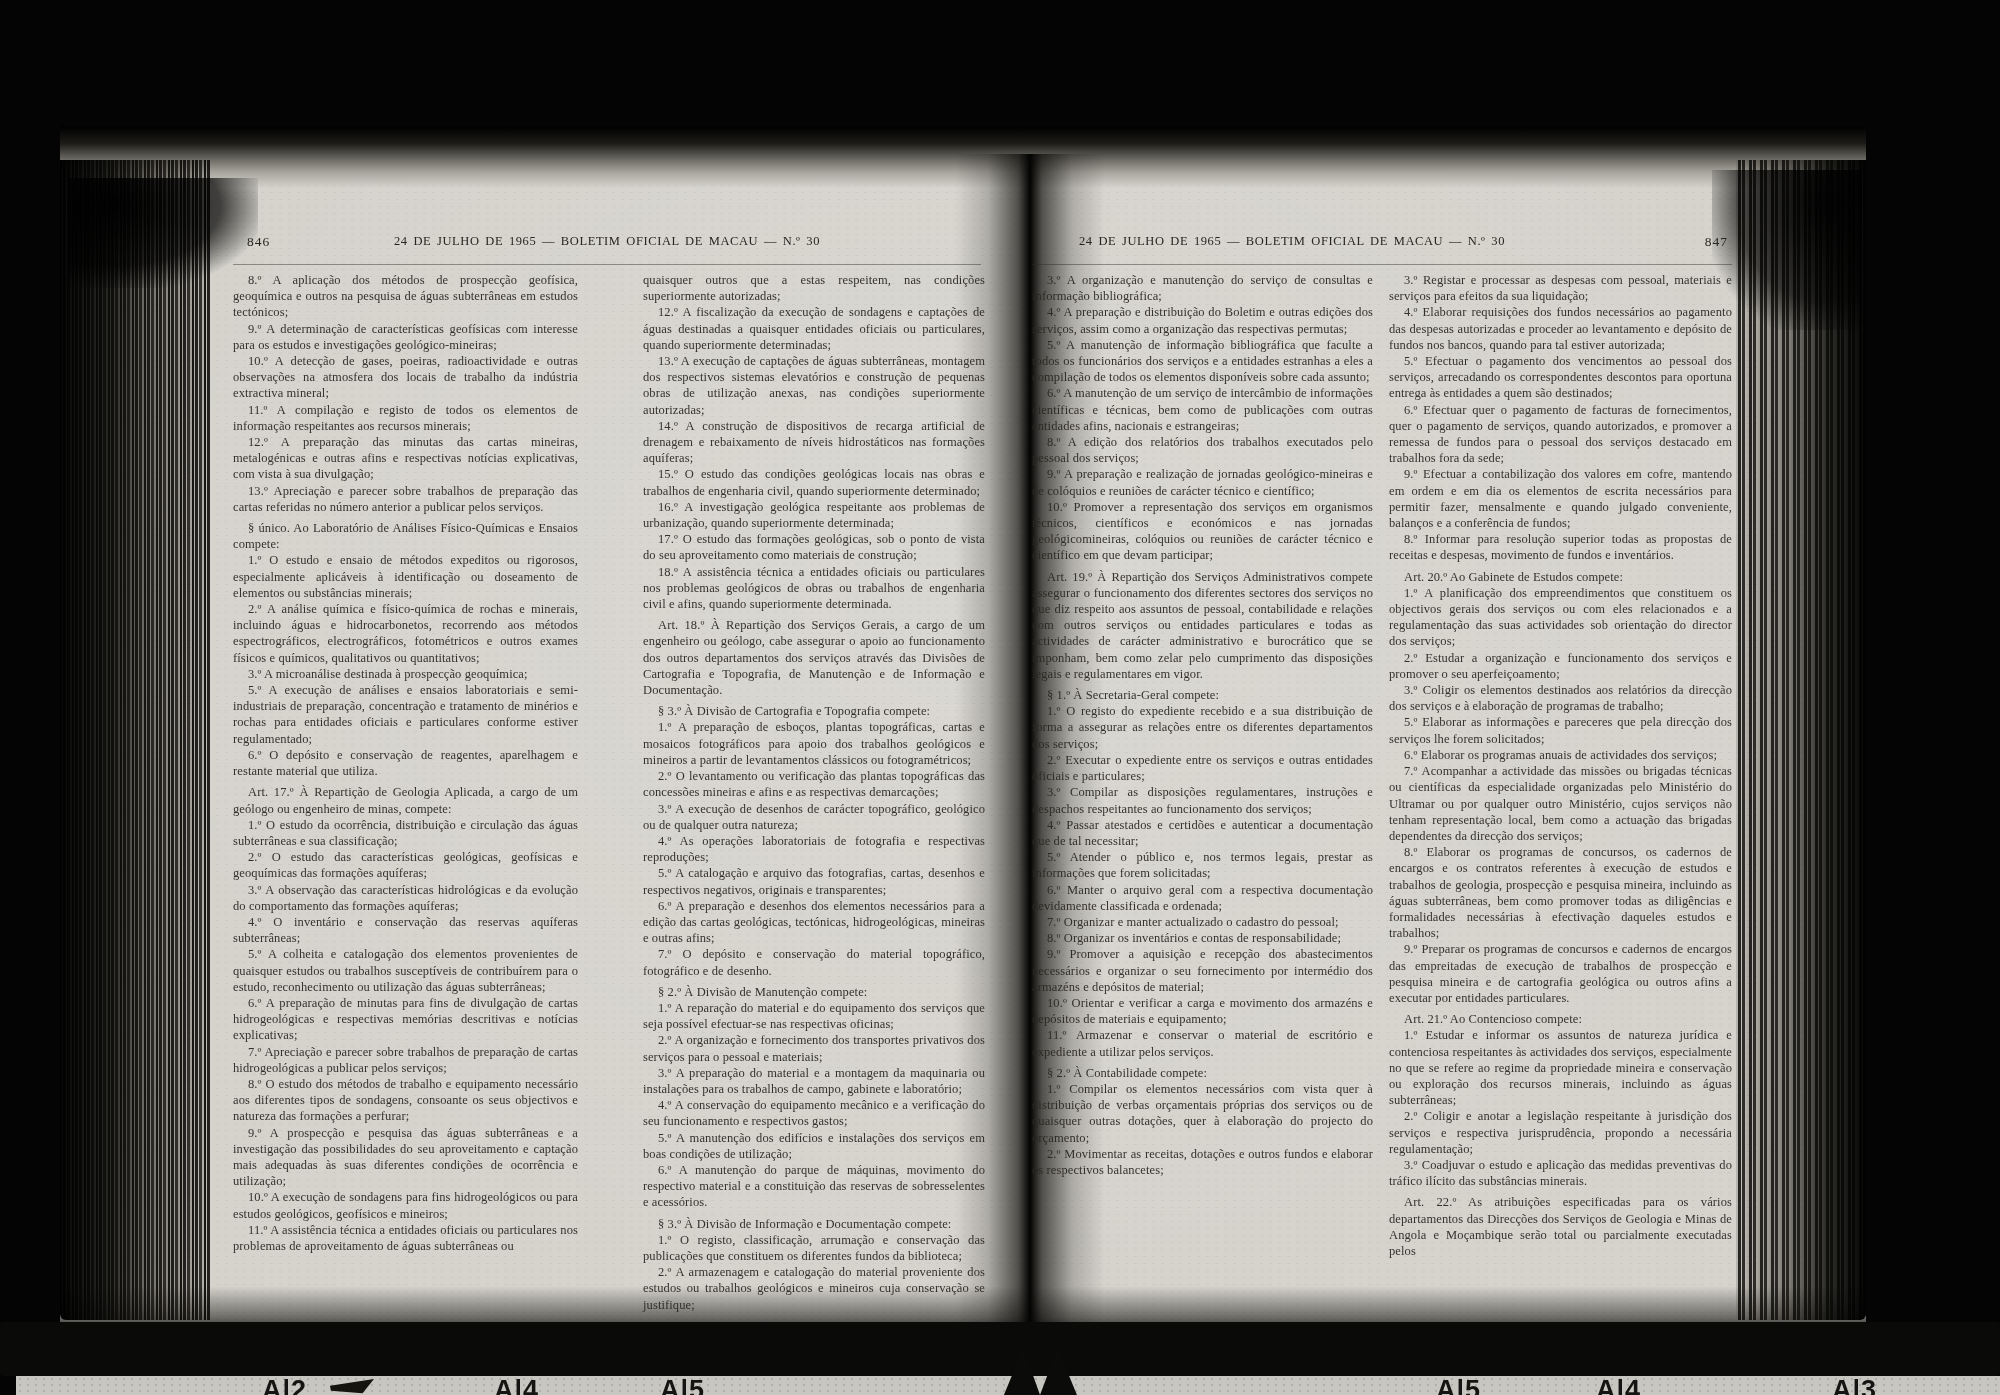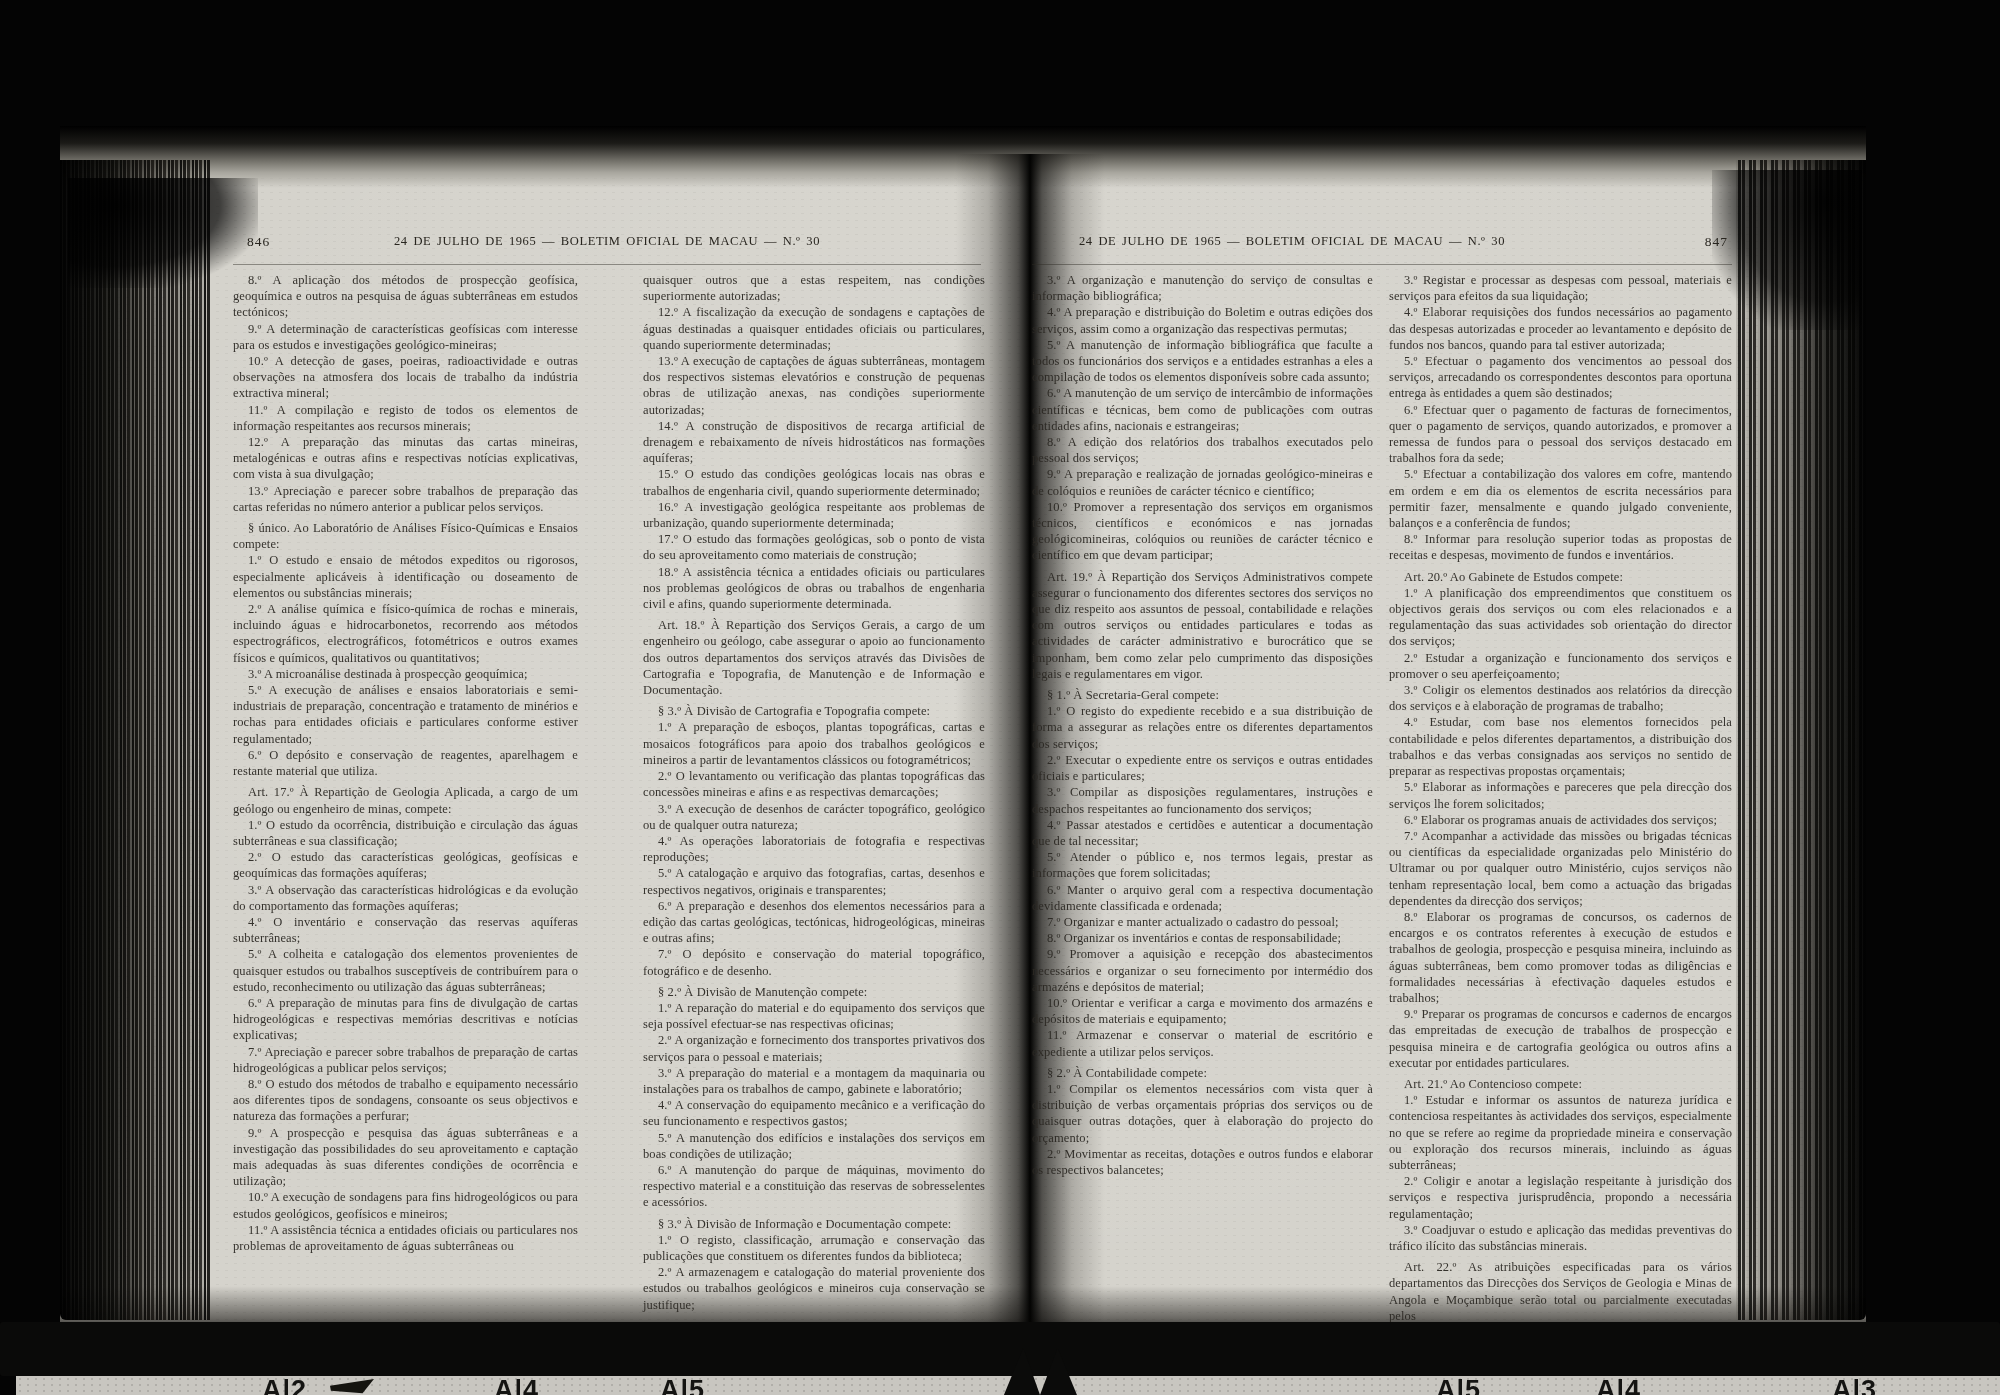--- a/index.html
+++ b/index.html
@@ -177,27 +177,26 @@
         <p>11.º Armazenar e conservar o material de escritório e expediente a utilizar pelos serviços.</p>
         <p class="lead">§ 2.º À Contabilidade compete:</p>
         <p>1.º Compilar os elementos necessários com vista quer à distribuição de verbas orçamentais próprias dos serviços ou de quaisquer outras dotações, quer à elaboração do projecto do orçamento;</p>
         <p>2.º Movimentar as receitas, dotações e outros fundos e elaborar os respectivos balancetes;</p>
       </div>
     <div class="col" id="col-4">
         <p>3.º Registar e processar as despesas com pessoal, materiais e serviços para efeitos da sua liquidação;</p>
         <p>4.º Elaborar requisições dos fundos necessários ao pagamento das despesas autorizadas e proceder ao levantamento e depósito de fundos nos bancos, quando para tal estiver autorizada;</p>
         <p>5.º Efectuar o pagamento dos vencimentos ao pessoal dos serviços, arrecadando os correspondentes descontos para oportuna entrega às entidades a quem são destinados;</p>
         <p>6.º Efectuar quer o pagamento de facturas de fornecimentos, quer o pagamento de serviços, quando autorizados, e promover a remessa de fundos para o pessoal dos serviços destacado em trabalhos fora da sede;</p>
-        <p>5.º Efectuar a contabilização dos valores em cofre, mantendo em ordem e em dia os elementos de escrita necessários para permitir fazer, mensalmente e quando julgado conveniente, balanços e a conferência de fundos;</p>
+        <p>9.º Efectuar a contabilização dos valores em cofre, mantendo em ordem e em dia os elementos de escrita necessários para permitir fazer, mensalmente e quando julgado conveniente, balanços e a conferência de fundos;</p>
         <p>8.º Informar para resolução superior todas as propostas de receitas e despesas, movimento de fundos e inventários.</p>
         <p class="lead">Art. 20.º Ao Gabinete de Estudos compete:</p>
         <p>1.º A planificação dos empreendimentos que constituem os objectivos gerais dos serviços ou com eles relacionados e a regulamentação das suas actividades sob orientação do director dos serviços;</p>
         <p>2.º Estudar a organização e funcionamento dos serviços e promover o seu aperfeiçoamento;</p>
         <p>3.º Coligir os elementos destinados aos relatórios da direcção dos serviços e à elaboração de programas de trabalho;</p>
-        <p>4.º Estudar, com base nos elementos fornecidos pela contabilidade e pelos diferentes departamentos, a distribuição dos trabalhos e das verbas consignadas aos serviços no sentido de preparar as respectivas propostas orçamentais;</p>
         <p>5.º Elaborar as informações e pareceres que pela direcção dos serviços lhe forem solicitados;</p>
         <p>6.º Elaborar os programas anuais de actividades dos serviços;</p>
         <p>7.º Acompanhar a actividade das missões ou brigadas técnicas ou científicas da especialidade organizadas pelo Ministério do Ultramar ou por qualquer outro Ministério, cujos serviços não tenham representação local, bem como a actuação das brigadas dependentes da direcção dos serviços;</p>
         <p>8.º Elaborar os programas de concursos, os cadernos de encargos e os contratos referentes à execução de estudos e trabalhos de geologia, prospecção e pesquisa mineira, incluindo as águas subterrâneas, bem como promover todas as diligências e formalidades necessárias à efectivação daqueles estudos e trabalhos;</p>
         <p>9.º Preparar os programas de concursos e cadernos de encargos das empreitadas de execução de trabalhos de prospecção e pesquisa mineira e de cartografia geológica ou outros afins a executar por entidades particulares.</p>
         <p class="lead">Art. 21.º Ao Contencioso compete:</p>
         <p>1.º Estudar e informar os assuntos de natureza jurídica e contenciosa respeitantes às actividades dos serviços, especialmente no que se refere ao regime da propriedade mineira e conservação ou exploração dos recursos minerais, incluindo as águas subterrâneas;</p>
         <p>2.º Coligir e anotar a legislação respeitante à jurisdição dos serviços e respectiva jurisprudência, propondo a necessária regulamentação;</p>
         <p>3.º Coadjuvar o estudo e aplicação das medidas preventivas do tráfico ilícito das substâncias minerais.</p>
         <p class="lead">Art. 22.º As atribuições especificadas para os vários departamentos das Direcções dos Serviços de Geologia e Minas de Angola e Moçambique serão total ou parcialmente executadas pelos</p>

